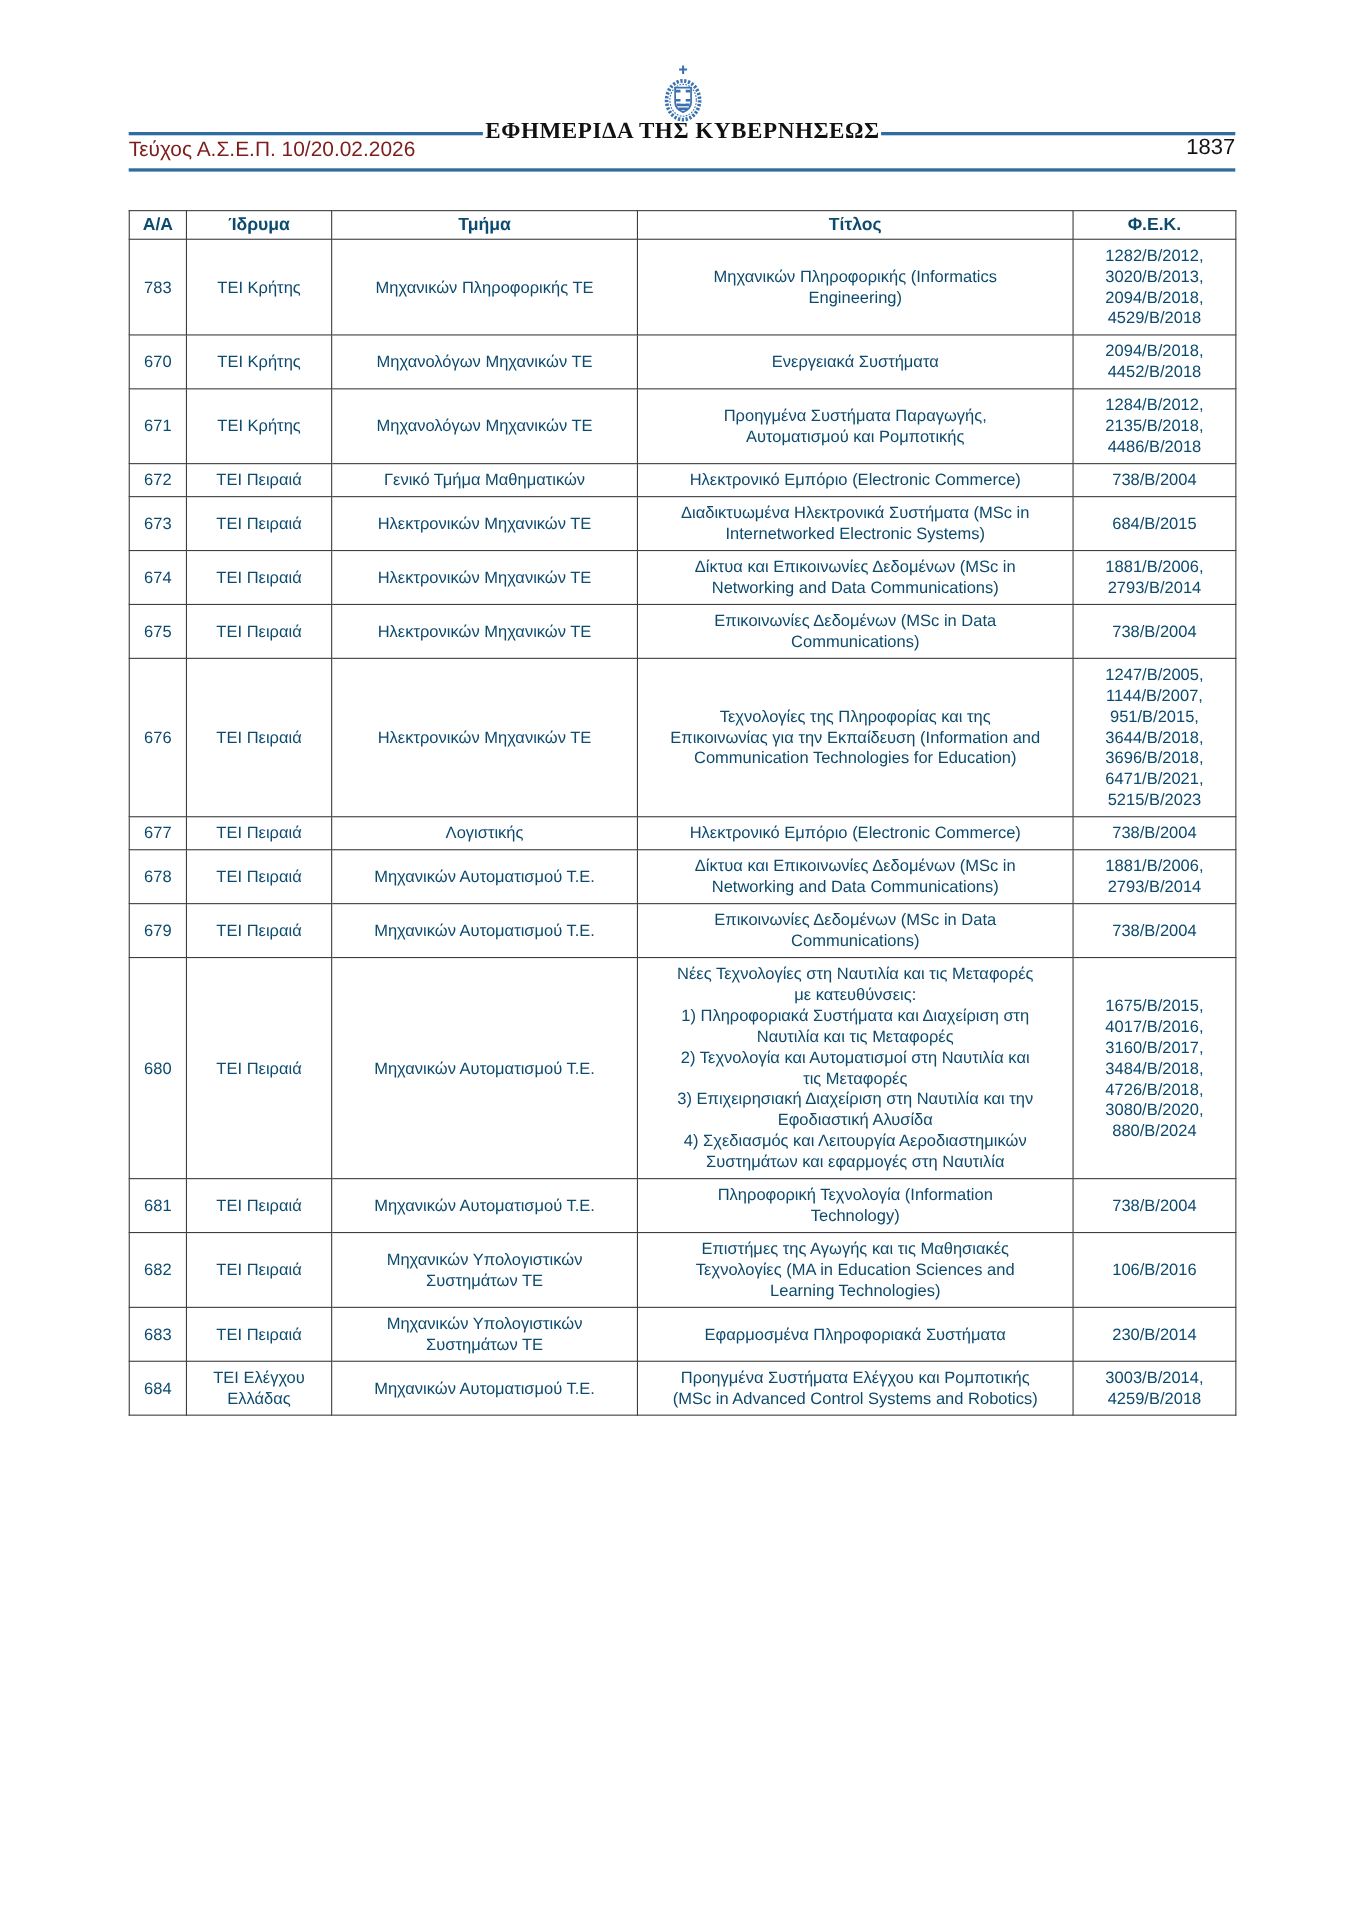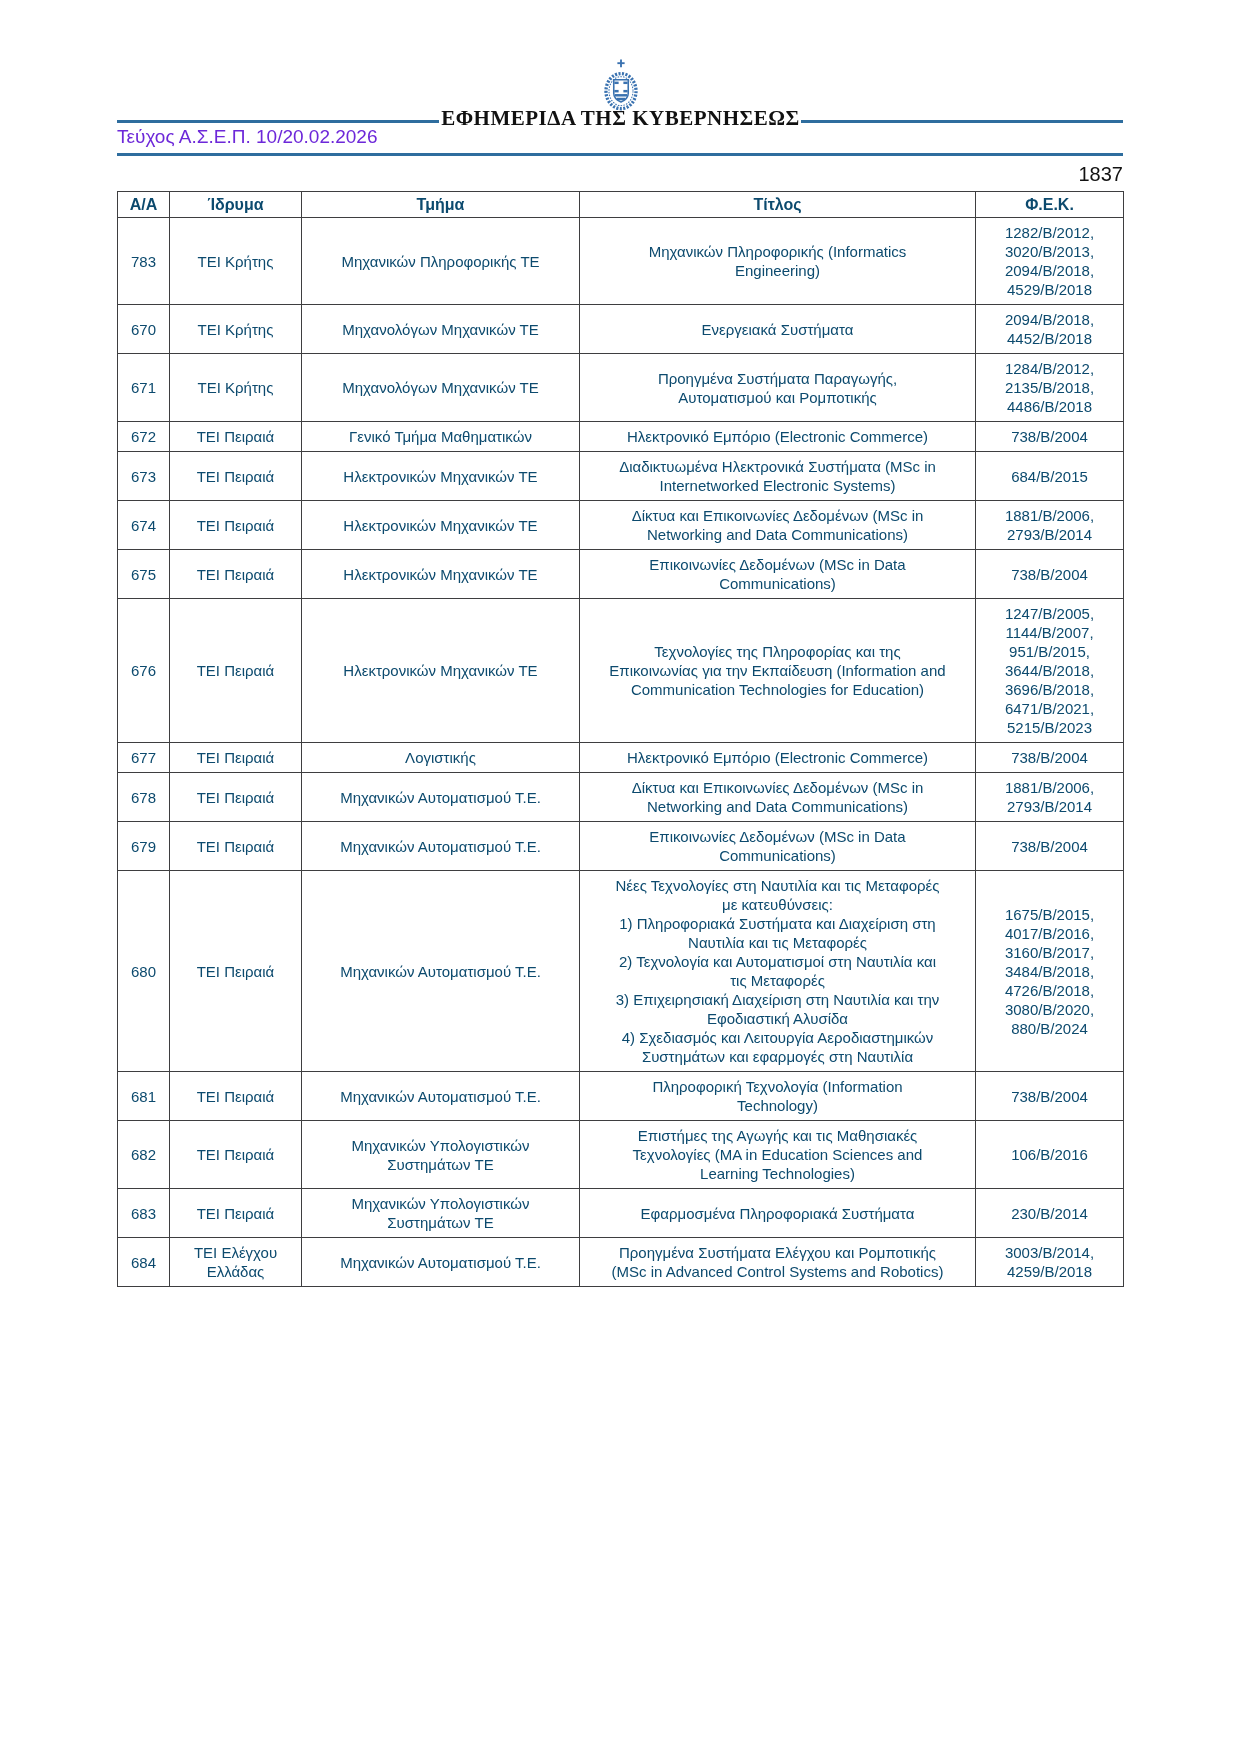--- a/index.html
+++ b/index.html
@@ -34,28 +34,27 @@
     font-family: "Liberation Serif", serif;
     font-weight: 700;
     font-size: 21px;
     letter-spacing: 0.5px;
     color: #111;
   }
   .issue-label {
     position: absolute;
     left: 117px; top: 126px;
     font-size: 19px;
-    color: #6d28d9;
+    color: #7f1d1d;
   }
   .page-number {
     position: absolute;
     right: 118px; top: 123px;
     font-size: 20px;
     color: #121212;
-    margin-top: 40px;
   }
 
   
   table.fek-table {
     position: absolute;
     left: 117px; top: 191px;
     width: 1006px;
     border-collapse: collapse;
     table-layout: fixed;
     font-size: 15px;

